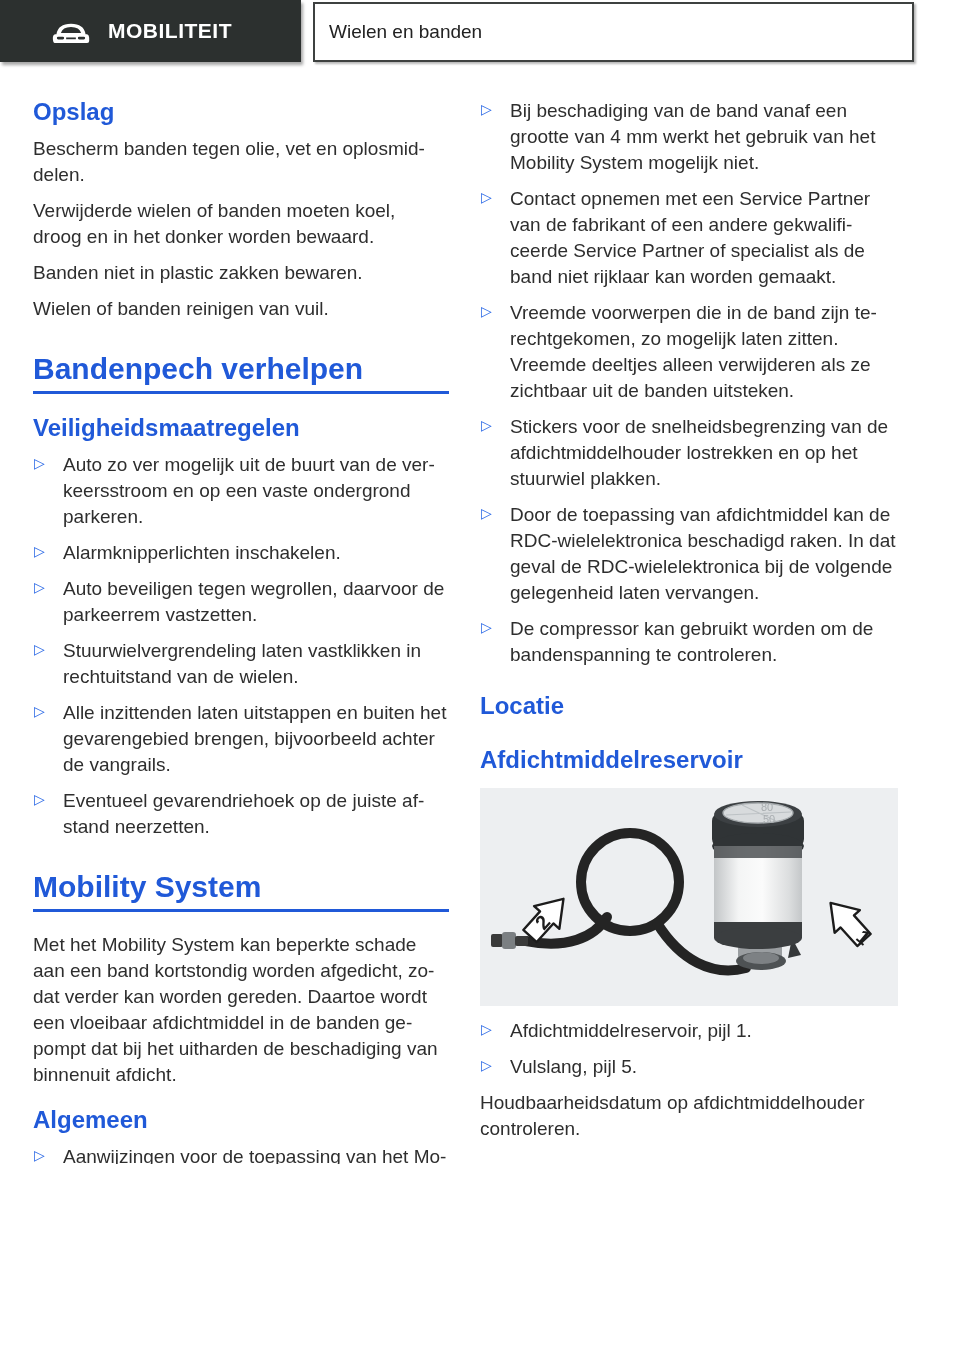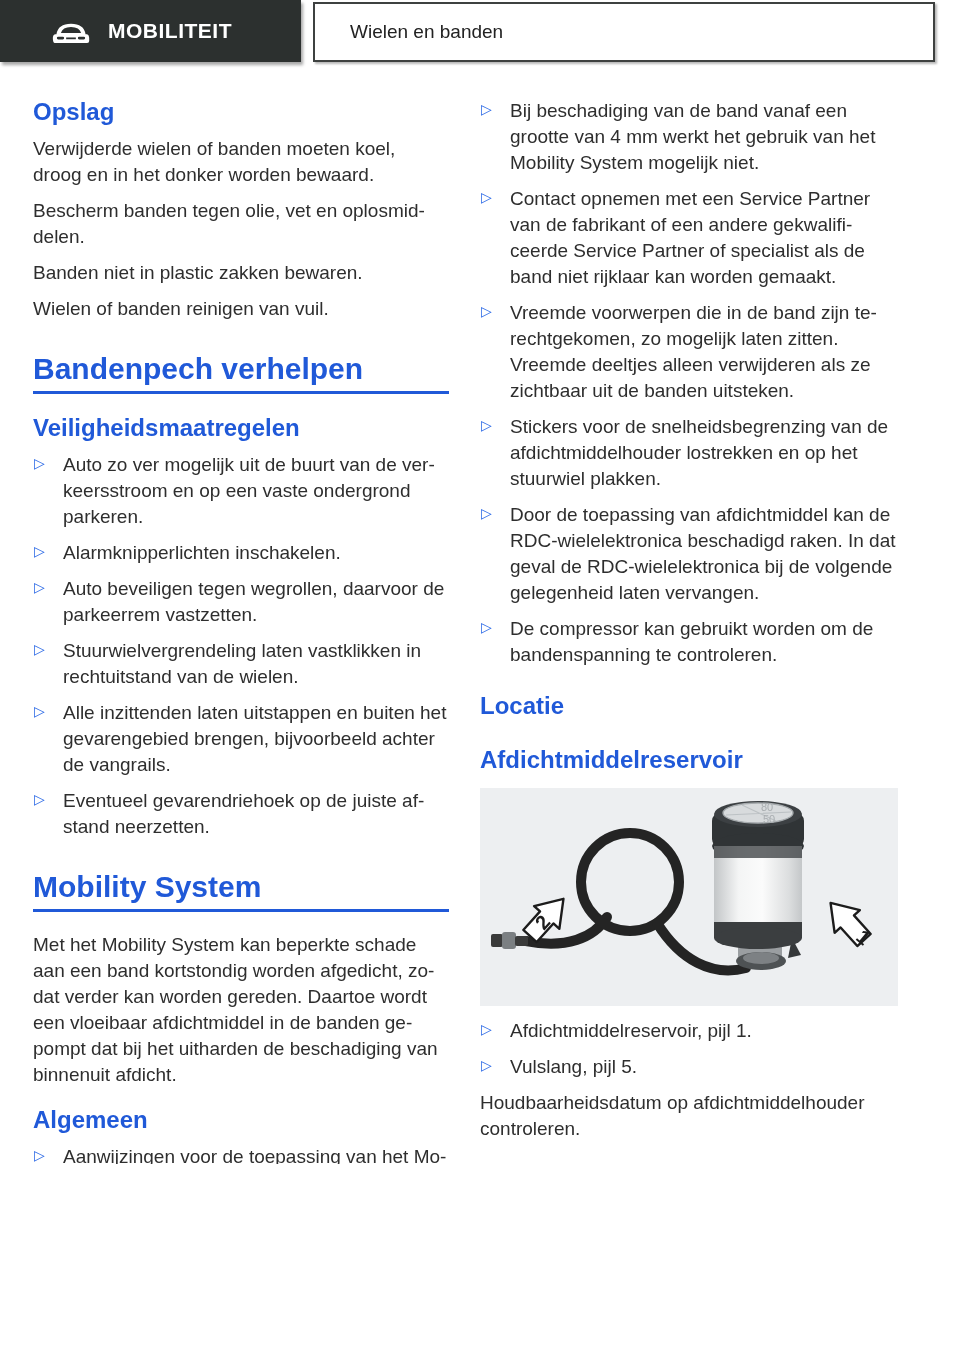--- a/index.html
+++ b/index.html
@@ -10,21 +10,21 @@
   
   .hdr-dark{
     position:absolute;left:0;top:0;width:301px;height:62px;background:#2c302f;
     display:flex;align-items:center;box-shadow:2px 3px 3px rgba(0,0,0,.35);
   }
   .hdr-dark .caricon{margin-left:50px;display:block;}
   .hdr-dark .seclabel{color:#fff;font-size:21px;font-weight:bold;letter-spacing:.5px;margin-left:16px;}
   .hdr-box{
     position:absolute;left:313px;top:2px;width:583px;height:56px;background:#fff;
     border:2px solid #3e4140;box-shadow:2px 2px 2px rgba(0,0,0,.28);
-    display:flex;align-items:center;padding-left:35px;box-sizing:content-box;
+    display:flex;align-items:center;padding-left:14px;box-sizing:content-box;
   }
   .hdr-box .chapter{font-size:19px;color:#222;}
   
   .col{position:absolute;top:98px;}
   .col-left{left:33px;width:416px;}
   .col-right{left:480px;width:418px;}
   h2.big{
     font-size:30px;line-height:34px;font-weight:bold;color:var(--accent,#2059d8);
     margin:30px 0 20px 0;padding-bottom:5px;border-bottom:3px solid var(--accent,#2059d8);
   }
@@ -59,22 +59,22 @@
       <rect x="20" y="26" width="12" height="2.2" fill="#2c302f"></rect>
     </svg>
     <span class="seclabel">MOBILITEIT</span>
   </div>
   <div class="hdr-box">
     <span class="chapter">Wielen en banden</span>
   </div>
 
   <div class="col col-left">
     <h3 class="sub first">Opslag</h3>
+    <p class="body">Bescherm banden tegen olie, vet en oplosmid-delen.</p>
     <p class="body">Verwijderde wielen of banden moeten koel, droog en in het donker worden bewaard.</p>
-    <p class="body">Bescherm banden tegen olie, vet en oplosmid-delen.</p>
     <p class="body">Banden niet in plastic zakken bewaren.</p>
     <p class="body">Wielen of banden reinigen van vuil.</p>
 
     <h2 class="big">Bandenpech verhelpen</h2>
 
     <h3 class="sub">Veiligheidsmaatregelen</h3>
     <ul class="tri-list">
       <li><span class="tri">▷</span><span>Auto zo ver mogelijk uit de buurt van de ver-keersstroom en op een vaste ondergrond parkeren.</span></li>
       <li><span class="tri">▷</span><span>Alarmknipperlichten inschakelen.</span></li>
       <li><span class="tri">▷</span><span>Auto beveiligen tegen wegrollen, daarvoor de parkeerrem vastzetten.</span></li>

